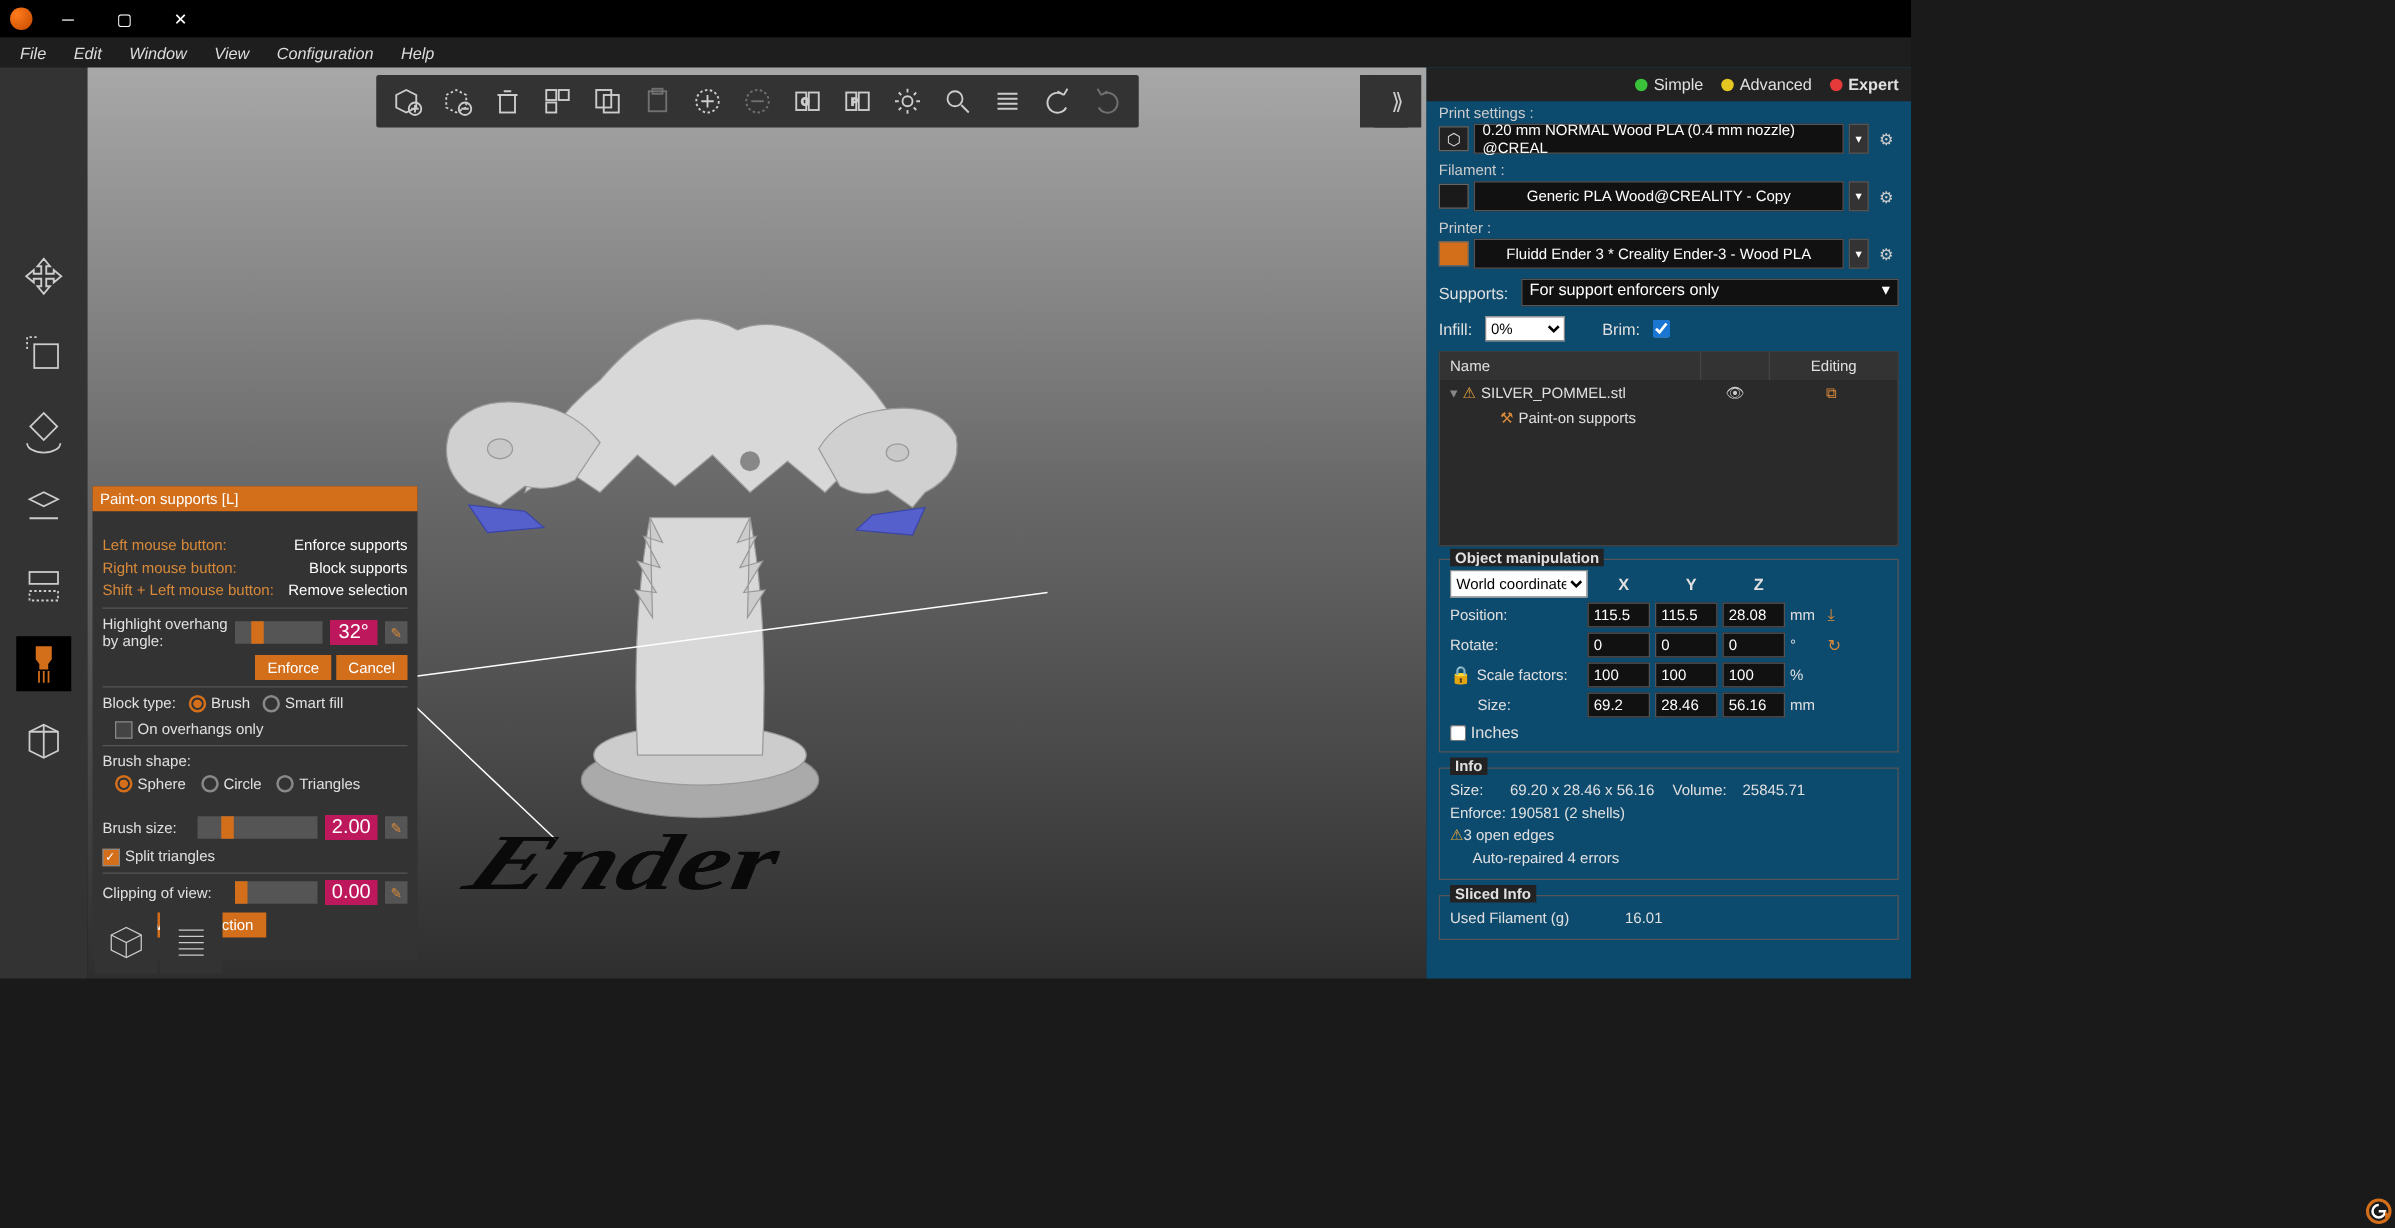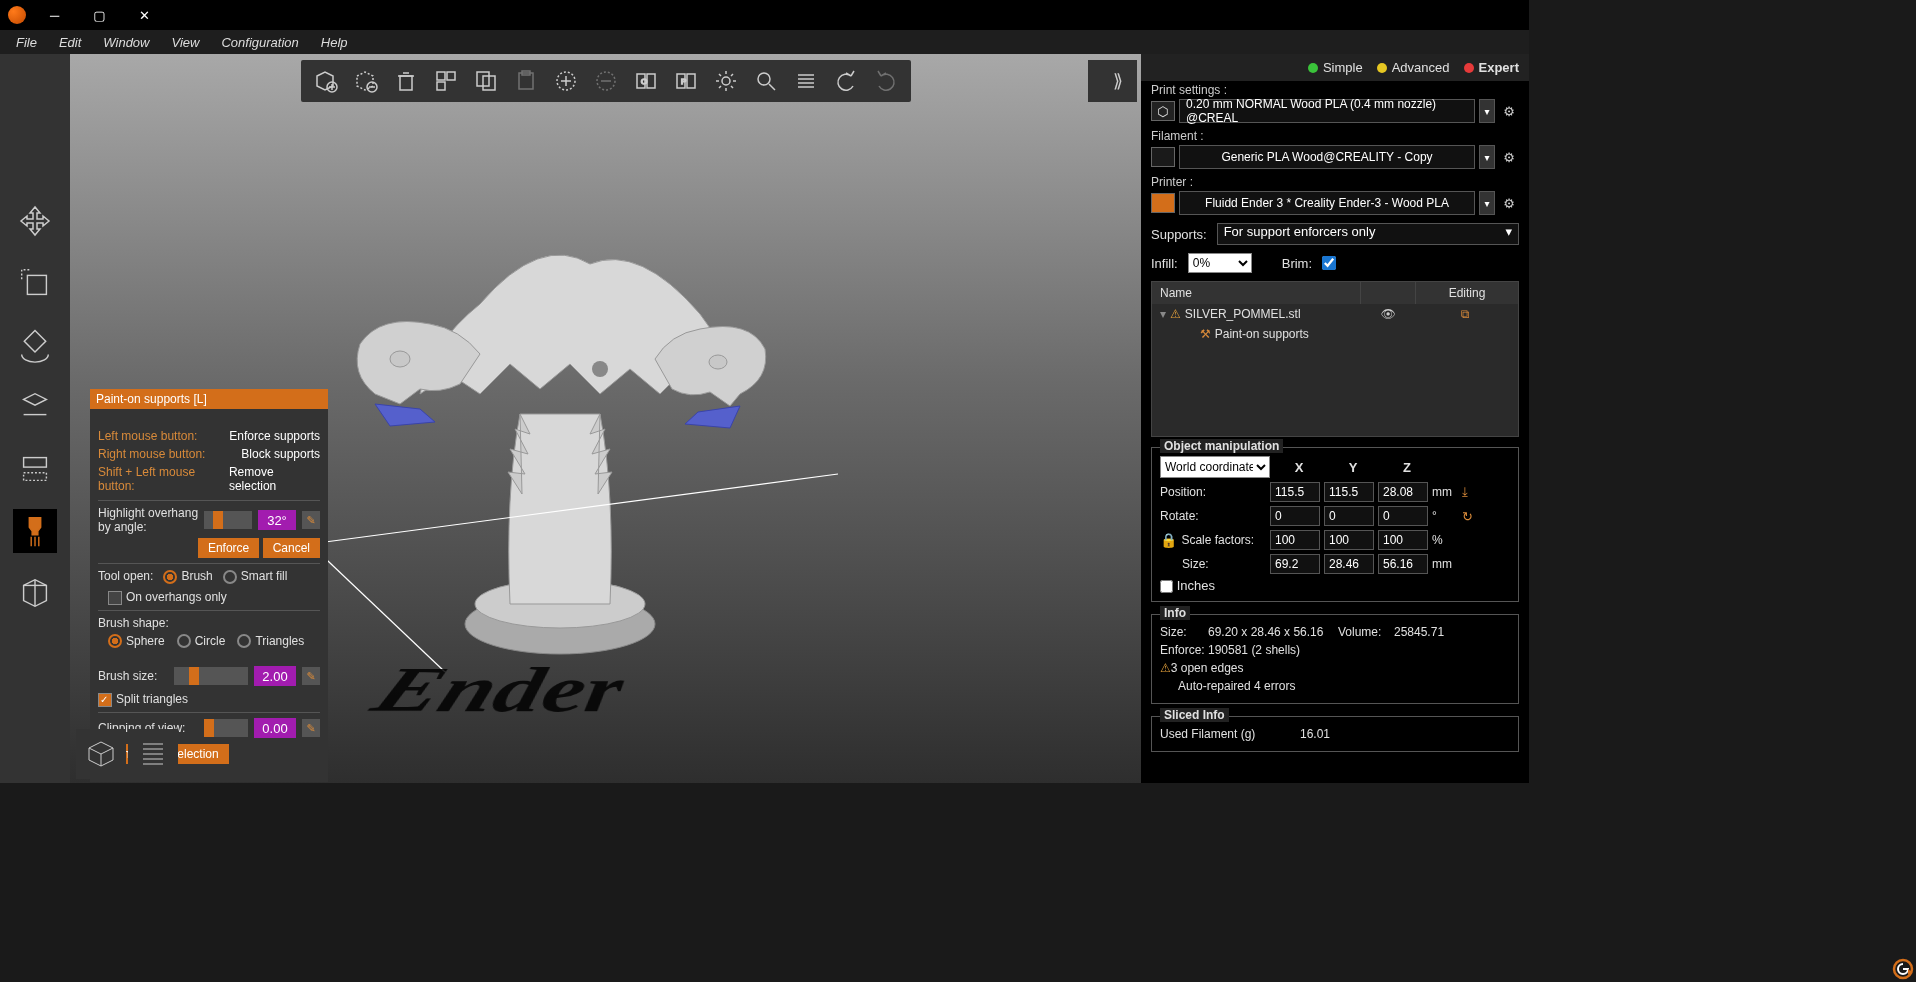--- a/index.html
+++ b/index.html
@@ -16,41 +16,41 @@
 .left-tool.active { background: #000; }
 .left-tool svg { stroke: #ccc; fill: none; stroke-width: 1.5; }
 .bottom-left-tools { position: absolute; bottom: 4px; left: 6px; display: flex; gap: 2px; }
 .bottom-left-tools .bt { width: 50px; height: 50px; background: #333; display: flex; align-items: center; justify-content: center; cursor: pointer; }
 .viewport { flex: 1; position: relative; background: linear-gradient(to bottom, #a8a8a8 0%, #6a6a6a 45%, #2e2e2e 100%); overflow: hidden; }
 .toolbar-top { position: absolute; top: 6px; left: 50%; transform: translateX(-50%); background: #333; height: 42px; display: flex; align-items: center; padding: 0 8px; gap: 6px; border-radius: 2px; }
 .toolbar-top .tbtn { width: 34px; height: 34px; display: flex; align-items: center; justify-content: center; cursor: pointer; }
 .toolbar-top .tbtn svg { stroke: #ccc; fill: none; stroke-width: 1.5; }
 .collapse-arrows { position: absolute; top: 6px; right: 4px; width: 38px; height: 42px; background: #333; display: flex; align-items: center; justify-content: center; cursor: pointer; color: #ccc; font-size: 18px; }
 .collapse-left { position: absolute; top: 6px; left: 1018px; width: 38px; height: 42px; background: #333; display: flex; align-items: center; justify-content: center; cursor: pointer; color: #ccc; font-size: 18px; }
-.gizmo-panel { position: absolute; top: 335px; left: 20px; width: 238px; background: #333; font-size: 12px; }
+.gizmo-panel { position: absolute; top: 335px; left: 4px; width: 260px; background: #333; font-size: 12px; }
 .gizmo-header { background: #d36e1a; color: #fff; padding: 3px 6px; font-size: 12px; }
 .gizmo-body { padding: 18px 8px; }
 .gizmo-row { display: flex; justify-content: space-between; padding: 2px 0; }
 .gizmo-row .lbl { color: #d88a3a; }
 .gizmo-row .val { color: #fff; }
 .gizmo-sep { border-top: 1px solid #555; margin: 5px 0; }
-.num-input { background: #a21caf; color: #fff; border: none; width: 55px; height: 20px; text-align: center; font-size: 13px; }
+.num-input { background: #be185d; color: #fff; border: none; width: 55px; height: 20px; text-align: center; font-size: 16px; }
 .slider-wrap { display: flex; align-items: center; gap: 4px; }
 .slider-track { flex: 1; height: 18px; background: #555; position: relative; }
 .slider-thumb { position: absolute; top: 0; bottom: 0; width: 10px; background: #d36e1a; }
 .btn-sm { background: #d36e1a; color: #fff; border: none; padding: 3px 10px; cursor: pointer; font-size: 12px; }
 .radio { width: 14px; height: 14px; border-radius: 50%; border: 2px solid #888; display: inline-block; vertical-align: middle; margin-right: 4px; }
 .radio.on { background: radial-gradient(circle, #d36e1a 45%, transparent 50%); border-color: #d36e1a; }
 .check { width: 14px; height: 14px; border: 1px solid #888; display: inline-block; vertical-align: middle; margin-right: 4px; background: #444; }
 .check.on { background: #d36e1a; }
 .check.on::after { content: "✓"; color: #fff; font-size: 10px; position: relative; top: -2px; left: 1px; }
 .edit-icon { width: 18px; height: 18px; background: #555; display: inline-flex; align-items: center; justify-content: center; cursor: pointer; color: #d88a3a; font-size: 11px; }
 .object-3d { position: absolute; left: 210px; top: 140px; width: 560px; height: 480px; pointer-events: none; }
 .ender-text { position: absolute; left: 310px; top: 580px; font-family: serif; font-style: italic; font-weight: bold; font-size: 95px; color: #000; opacity: 0.85; transform: perspective(600px) rotateX(48deg) skewX(-12deg); pointer-events: none; }
-.right-panel { width: 388px; background: #000000; display: flex; flex-direction: column; overflow: hidden; font-size: 13px; }
+.right-panel { width: 388px; background: #0c4a6e; display: flex; flex-direction: column; overflow: hidden; font-size: 13px; }
 .mode-row { display: flex; justify-content: flex-end; gap: 14px; padding: 6px 10px; align-items: center; background: #222; }
 .mode-item { display: flex; align-items: center; gap: 5px; cursor: pointer; }
 .dot { width: 10px; height: 10px; border-radius: 50%; }
 .dot.green { background: #3ac23a; }
 .dot.yellow { background: #e6c722; }
 .dot.red { background: #e63a3a; }
 .mode-item.active { font-weight: bold; }
 .rp-section { padding: 2px 10px 4px; }
 .rp-label { font-size: 12px; color: #ccc; margin-bottom: 2px; display: block; }
 .rp-select-row { display: flex; gap: 4px; align-items: center; }
@@ -305,21 +305,21 @@
           </div>
           <input class="num-input" style="width: 38px;" value="32°">
           <span class="edit-icon">✎</span>
         </div>
         <div style="text-align:right;margin-top:4px;">
           <button class="btn-sm">Enforce</button>
           <button class="btn-sm">Cancel</button>
         </div>
         <div class="gizmo-sep"></div>
         <div style="display:flex;align-items:center;gap:10px;">
-          <span>Tool open:</span>
+          <span>Block type:</span>
           <span><span class="radio on"></span><span>Brush</span></span>
           <span><span class="radio"></span><span>Smart fill</span></span>
         </div>
         <div style="margin-top:6px;padding-left:10px;">
           <span><span class="check"></span><span>On overhangs only</span></span>
         </div>
         <div class="gizmo-sep"></div>
         <div>Brush shape:</div>
         <div style="display:flex;gap:12px;margin-top:4px;padding-left:10px;">
           <span><span class="radio on"></span><span>Sphere</span></span>

